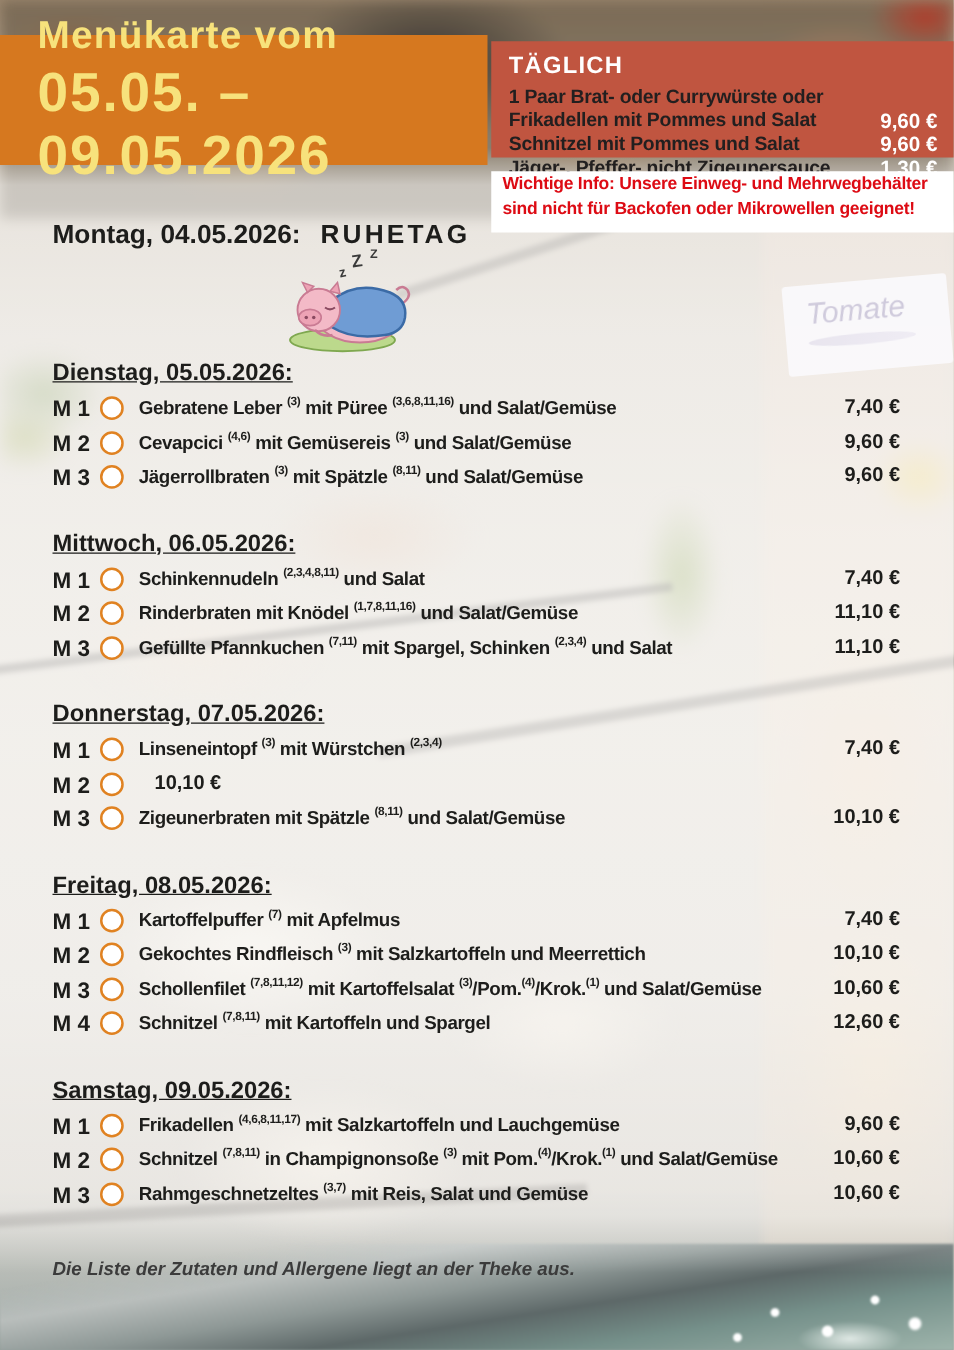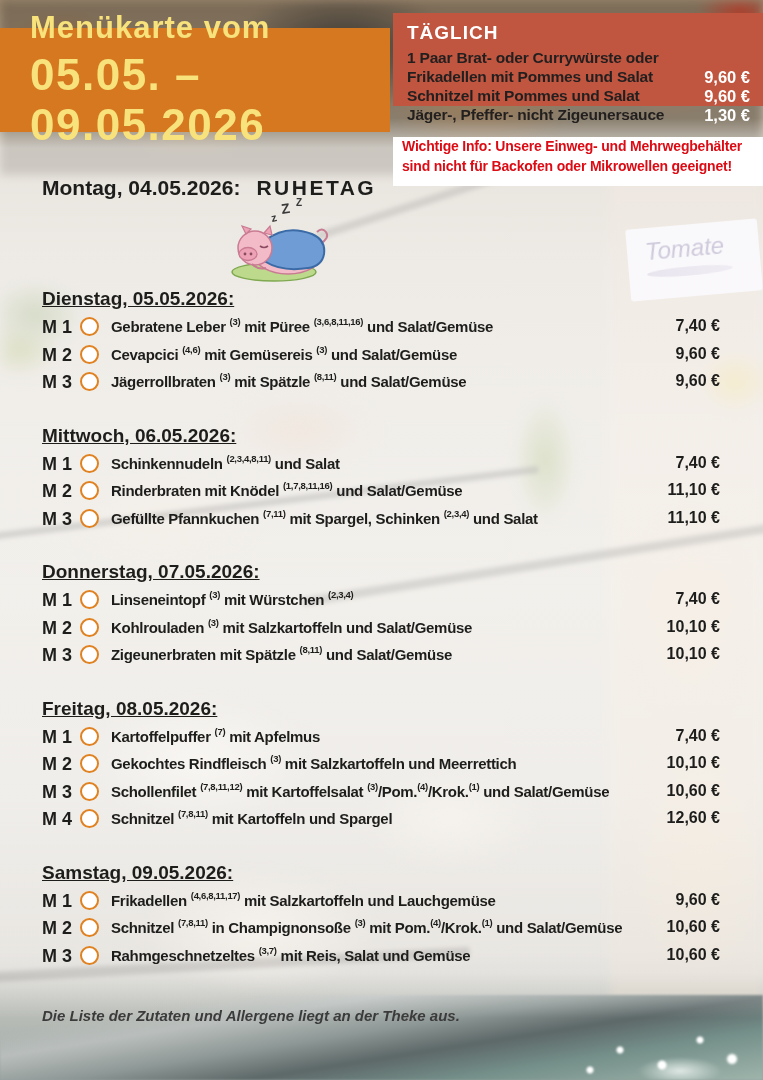--- a/index.html
+++ b/index.html
@@ -57,21 +57,21 @@
       rgba(255,255,255,.62) 35%, rgba(255,255,255,.6) 75%, rgba(255,255,255,.45) 95%, rgba(255,255,255,0) 100%); }
 
   
   .fg { position:absolute; inset:0; z-index:10; color:#1d1d1b; }
 
   .header-box { position:absolute; left:0; top:28px; width:390px; height:104px; background:#D6781F;
     display:flex; flex-direction:column; justify-content:center; padding-left:30px; color:#F7E27C; }
   .header-box .t1 { font-weight:bold; font-size:31px; letter-spacing:1px; }
   .header-box .t2 { font-weight:bold; font-size:44px; letter-spacing:1.5px; margin-top:4px; }
 
-  .daily-box { position:absolute; left:393px; top:13px; width:370px; height:93px; background:#C05540;
+  .daily-box { position:absolute; left:393px; top:33px; width:370px; height:93px; background:#C05540;
     padding:9px 13px 10px 14px; }
   .daily-box .dtitle { color:#fff; font-weight:bold; font-size:19px; letter-spacing:1px; margin-bottom:5px; }
   .drow { display:flex; align-items:flex-end; margin-top:0; }
   .drow .dlabel { flex:1; color:#221F1F; font-weight:bold; font-size:15.5px; line-height:1.22;
     letter-spacing:-0.2px; white-space:pre-line; }
   .drow .dprice { color:#fff; font-weight:bold; font-size:16.5px; margin-left:8px; }
 
   .info-box { position:absolute; left:393px; top:137px; width:370px; height:49px; background:#fff;
     display:flex; align-items:flex-start; padding:0 9px; }
   .info-box .itext { color:#DD0B14; font-weight:bold; font-size:14px; line-height:1.4;
@@ -222,21 +222,20 @@
         <div class="day-title">Donnerstag, 07.05.2026:</div>
         <div class="mrow">
           <span class="mcode">M 1</span>
           <span class="mcircle"></span>
           <span class="mtext">Linseneintopf <sup>(3)</sup> mit Würstchen <sup>(2,3,4)</sup></span>
           <span class="mprice">7,40 €</span>
         </div>
         <div class="mrow">
           <span class="mcode">M 2</span>
           <span class="mcircle"></span>
-          <span class="mtext">Kohlrouladen <sup>(3)</sup> mit Salzkartoffeln und Salat/Gemüse</span>
           <span class="mprice">10,10 €</span>
         </div>
         <div class="mrow">
           <span class="mcode">M 3</span>
           <span class="mcircle"></span>
           <span class="mtext">Zigeunerbraten mit Spätzle <sup>(8,11)</sup> und Salat/Gemüse</span>
           <span class="mprice">10,10 €</span>
         </div>
       </div>
       <div class="day-section">

